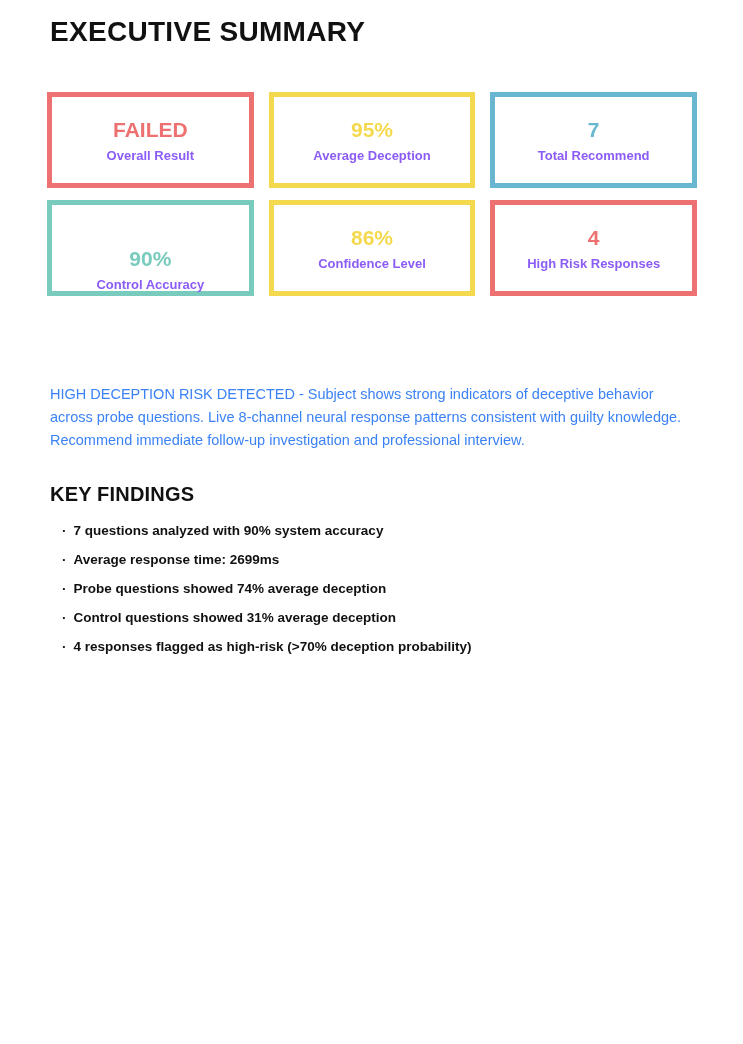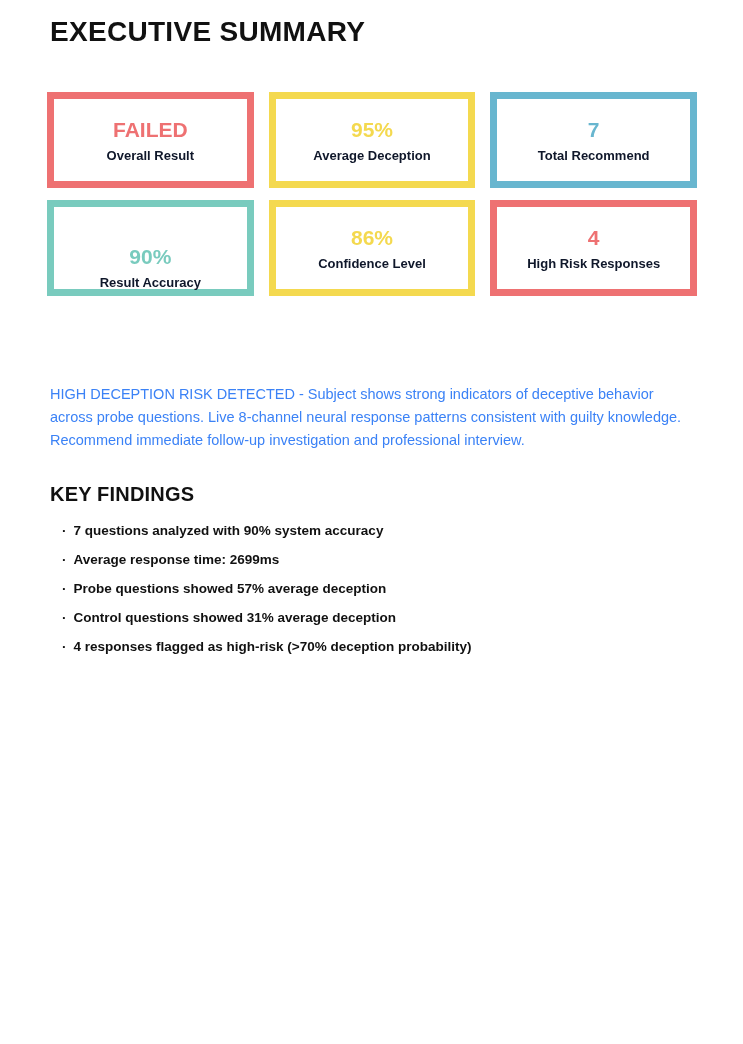--- a/index.html
+++ b/index.html
@@ -27,37 +27,37 @@
     top: 92px;
     width: 650px;
     display: grid;
     grid-template-columns: repeat(3, 1fr);
     column-gap: 15px;
     row-gap: 12px;
   }
   .stat-card {
     height: 96px;
     background: #ffffff;
-    border: 7px solid #ef4444; 
+    border: 5px solid #ef4444; 
     display: flex;
     flex-direction: column;
     align-items: center;
     justify-content: center;
     gap: 9px;
     text-align: center;
   }
   .card-value {
     font-size: 21px;
     font-weight: bold;
     line-height: 1;
   }
   .card-label {
     font-size: 13px;
     font-weight: bold;
-    color: #0f172a;
+    color: #8b5cf6;
     line-height: 1;
   }
   .section-heading {
     position: absolute;
     left: 50px;
     font-size: 20px;
     font-weight: bold;
     color: #111111;
     letter-spacing: 0.2px;
   }
@@ -114,38 +114,38 @@
     <div class="stat-card" style="border-color: rgb(244, 217, 79); text-align: right;">
       <div class="card-value" style="color: rgb(244, 217, 79);">95%</div>
       <div class="card-label">Average Deception</div>
     </div>
     <div class="stat-card" style="border-color: rgb(104, 182, 207);">
       <div class="card-value" style="color: rgb(104, 182, 207);">7</div>
       <div class="card-label">Total Recommend</div>
     </div>
     <div class="stat-card" style="border-color: rgb(121, 203, 190); justify-content: flex-end;">
       <div class="card-value" style="color: rgb(121, 203, 190);">90%</div>
-      <div class="card-label">Result Accuracy</div>
+      <div class="card-label">Control Accuracy</div>
     </div>
     <div class="stat-card" style="border-color: rgb(244, 217, 79);">
       <div class="card-value" style="color: rgb(244, 217, 79);">86%</div>
       <div class="card-label">Confidence Level</div>
     </div>
     <div class="stat-card" style="border-color: rgb(238, 113, 114);">
       <div class="card-value" style="color: rgb(238, 113, 114);">4</div>
       <div class="card-label">High Risk Responses</div>
     </div>
   </div>
 
   <p class="pa-body">HIGH DECEPTION RISK DETECTED - Subject shows strong indicators of deceptive behavior across probe questions. Live 8-channel neural response patterns consistent with guilty knowledge. Recommend immediate follow-up investigation and professional interview.</p>
 
   <h2 class="section-heading kf-heading">KEY FINDINGS</h2>
   <ul class="kf-list">
     <li class="kf-item">7 questions analyzed with 90% system accuracy</li>
     <li class="kf-item">Average response time: 2699ms</li>
-    <li class="kf-item">Probe questions showed 57% average deception</li>
+    <li class="kf-item">Probe questions showed 74% average deception</li>
     <li class="kf-item">Control questions showed 31% average deception</li>
     <li class="kf-item">4 responses flagged as high-risk (&gt;70% deception probability)</li>
   </ul>
 
   <div class="page-footer">Page 2 of 4</div>
 
 </div>
 
 </body></html>

